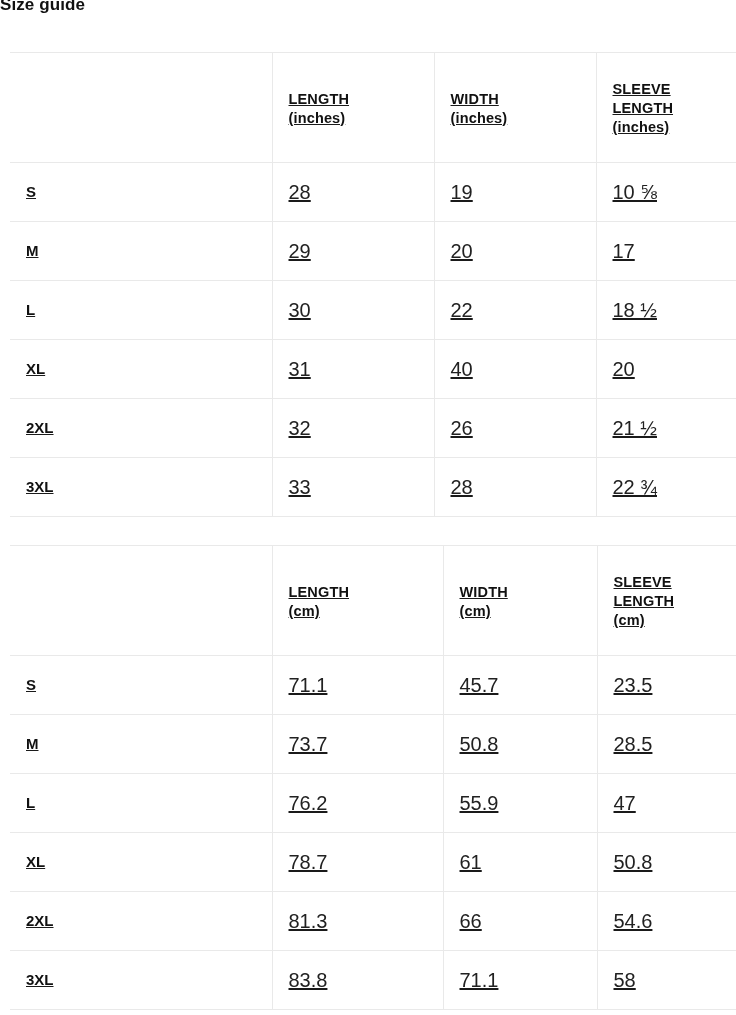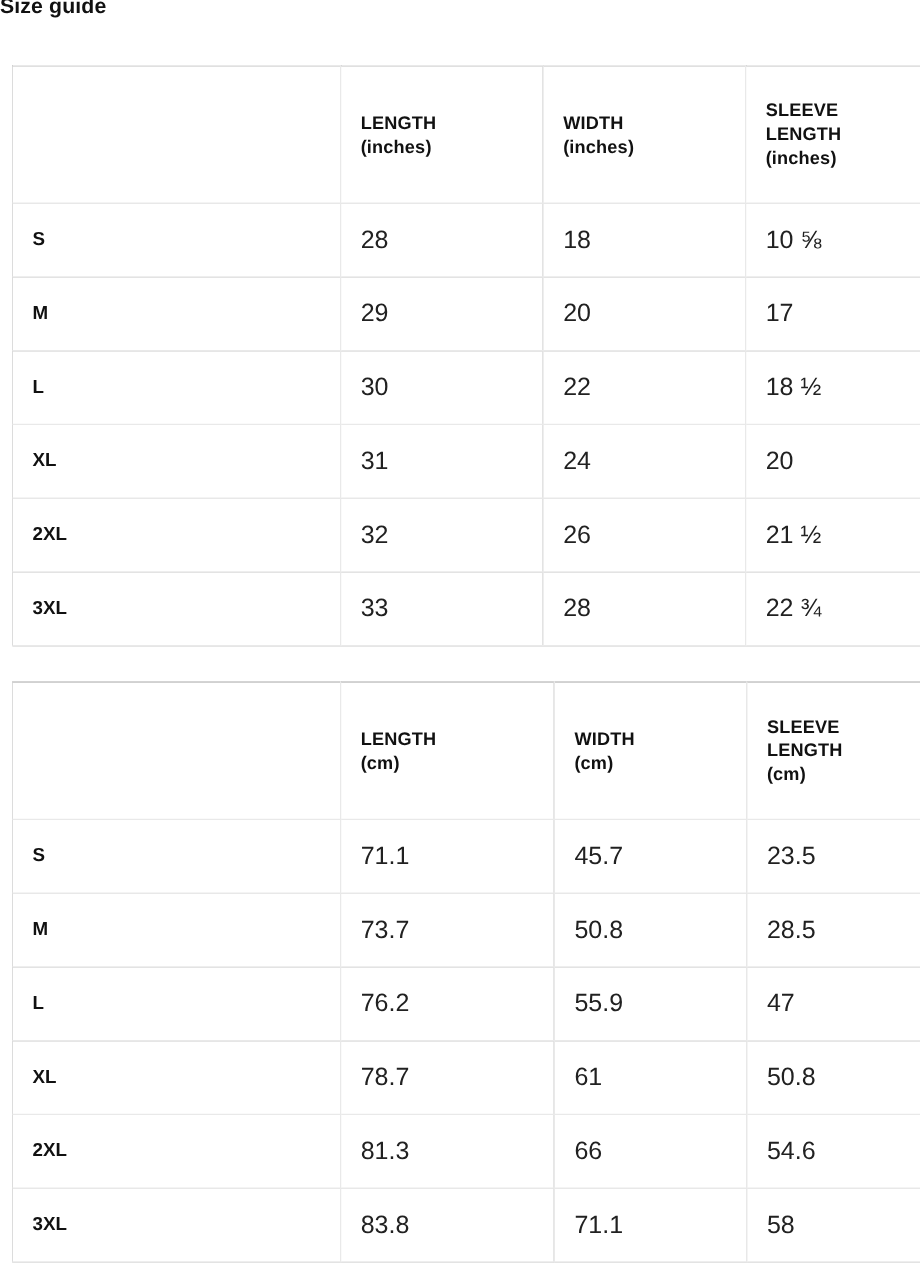--- a/index.html
+++ b/index.html
@@ -35,21 +35,22 @@
     line-height: 22px;
     white-space: nowrap;
   }
 
   
   .size-table {
     position: absolute;
     border-collapse: collapse;
     table-layout: fixed;
     font-size: 14.5px;
-    background: #737373;
+    background: #ef4444;
+    text-decoration: underline;
   }
 
   .size-table.inches {
     left: 10px;
     top: 52px;
     width: 726px;
   }
 
   .size-table.cm {
     left: 10px;
@@ -148,39 +149,39 @@
           <span class="hdr-line">SLEEVE</span>
           <span class="hdr-line">LENGTH</span>
           <span class="hdr-line">(inches)</span>
         </th>
       </tr>
     </thead>
     <tbody>
       <tr>
         <td class="size-label">S</td>
         <td>28</td>
-        <td>18</td>
+        <td>19</td>
         <td>10 ⅝</td>
       </tr>
       <tr>
         <td class="size-label">M</td>
         <td>29</td>
         <td>20</td>
         <td>17</td>
       </tr>
       <tr>
         <td class="size-label">L</td>
         <td>30</td>
         <td>22</td>
         <td>18 ½</td>
       </tr>
       <tr>
         <td class="size-label">XL</td>
         <td>31</td>
-        <td>24</td>
+        <td>40</td>
         <td>20</td>
       </tr>
       <tr>
         <td class="size-label">2XL</td>
         <td>32</td>
         <td>26</td>
         <td>21 ½</td>
       </tr>
       <tr>
         <td class="size-label">3XL</td>

